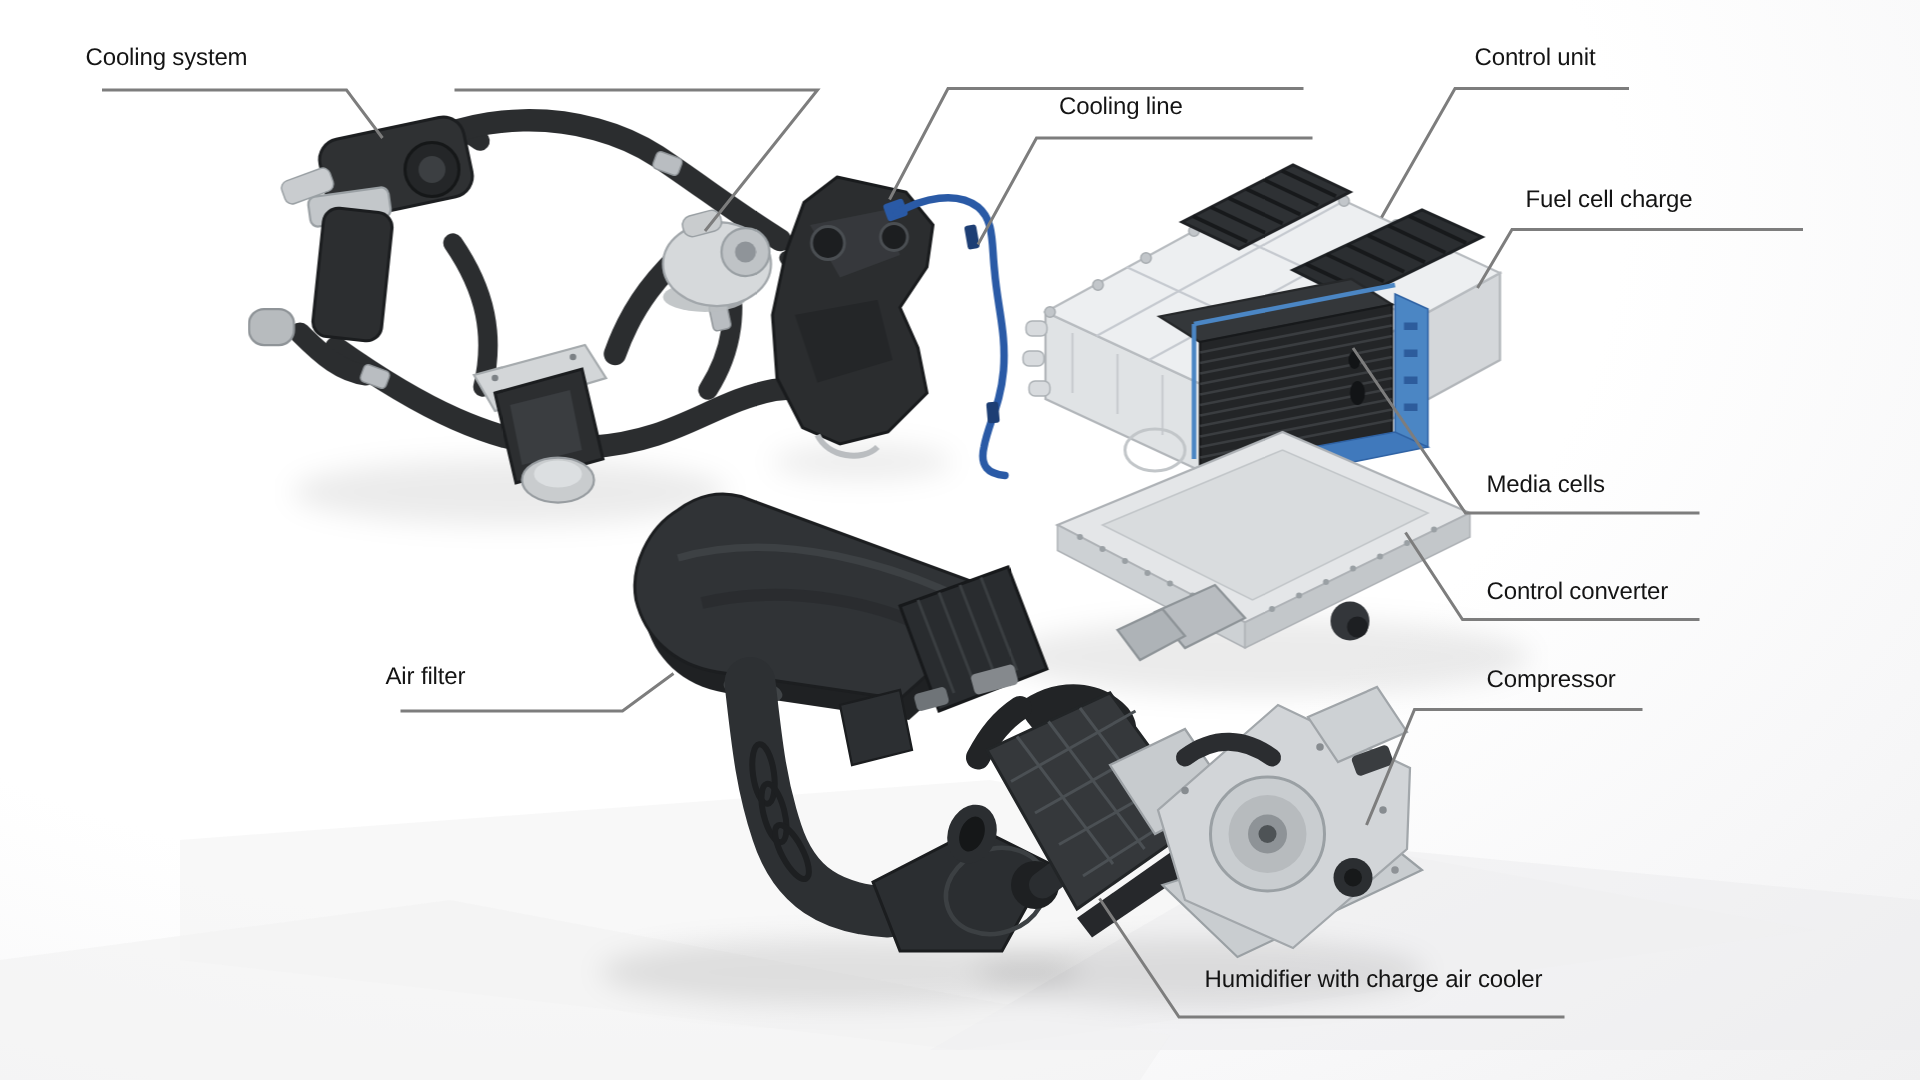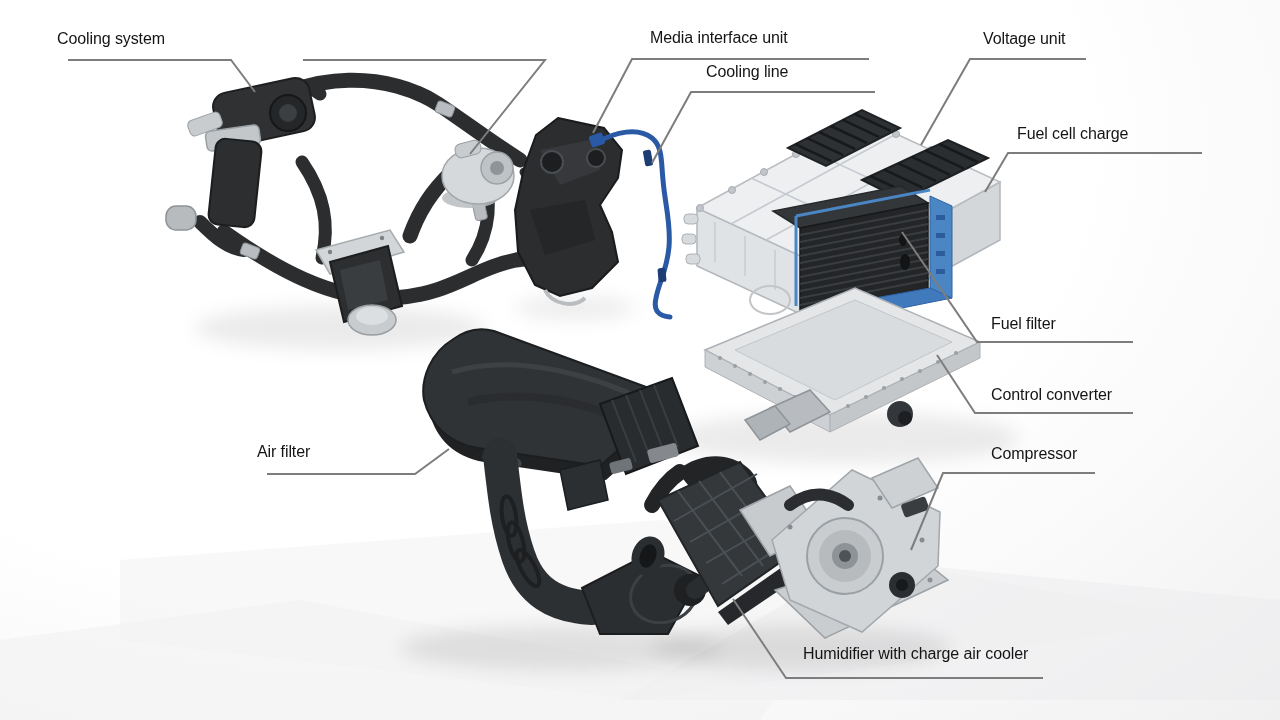--- a/index.html
+++ b/index.html
@@ -306,23 +306,22 @@
       <polyline points="1202,153 1008,153 985,192"></polyline>
       <polyline points="1133,342 977,342 902,232"></polyline>
       <polyline points="1133,413 975,413 937,355"></polyline>
       <polyline points="267,474 415,474 449,449"></polyline>
       <polyline points="1095,473 943,473 911,550"></polyline>
       <polyline points="1043,678 786,678 733,599"></polyline>
     </g>
   </svg>
 
   <div class="lbl" style="left:57px;top:31px">Cooling system</div>
-  <div class="lbl" style="left:650px;top:30px">Media interface unit</div>
   <div class="lbl" style="left:706px;top:64px">Cooling line</div>
-  <div class="lbl" style="left:983px;top:31px">Voltage unit</div>
+  <div class="lbl" style="left:983px;top:31px">Control unit</div>
   <div class="lbl" style="left:1017px;top:126px">Fuel cell charge</div>
-  <div class="lbl" style="left:991px;top:316px">Fuel filter</div>
+  <div class="lbl" style="left:991px;top:316px">Media cells</div>
   <div class="lbl" style="left:991px;top:387px">Control converter</div>
   <div class="lbl" style="left:257px;top:444px">Air filter</div>
   <div class="lbl" style="left:991px;top:446px">Compressor</div>
   <div class="lbl" style="left:803px;top:646px">Humidifier with charge air cooler</div>
 
 </div>
 
 </body></html>

